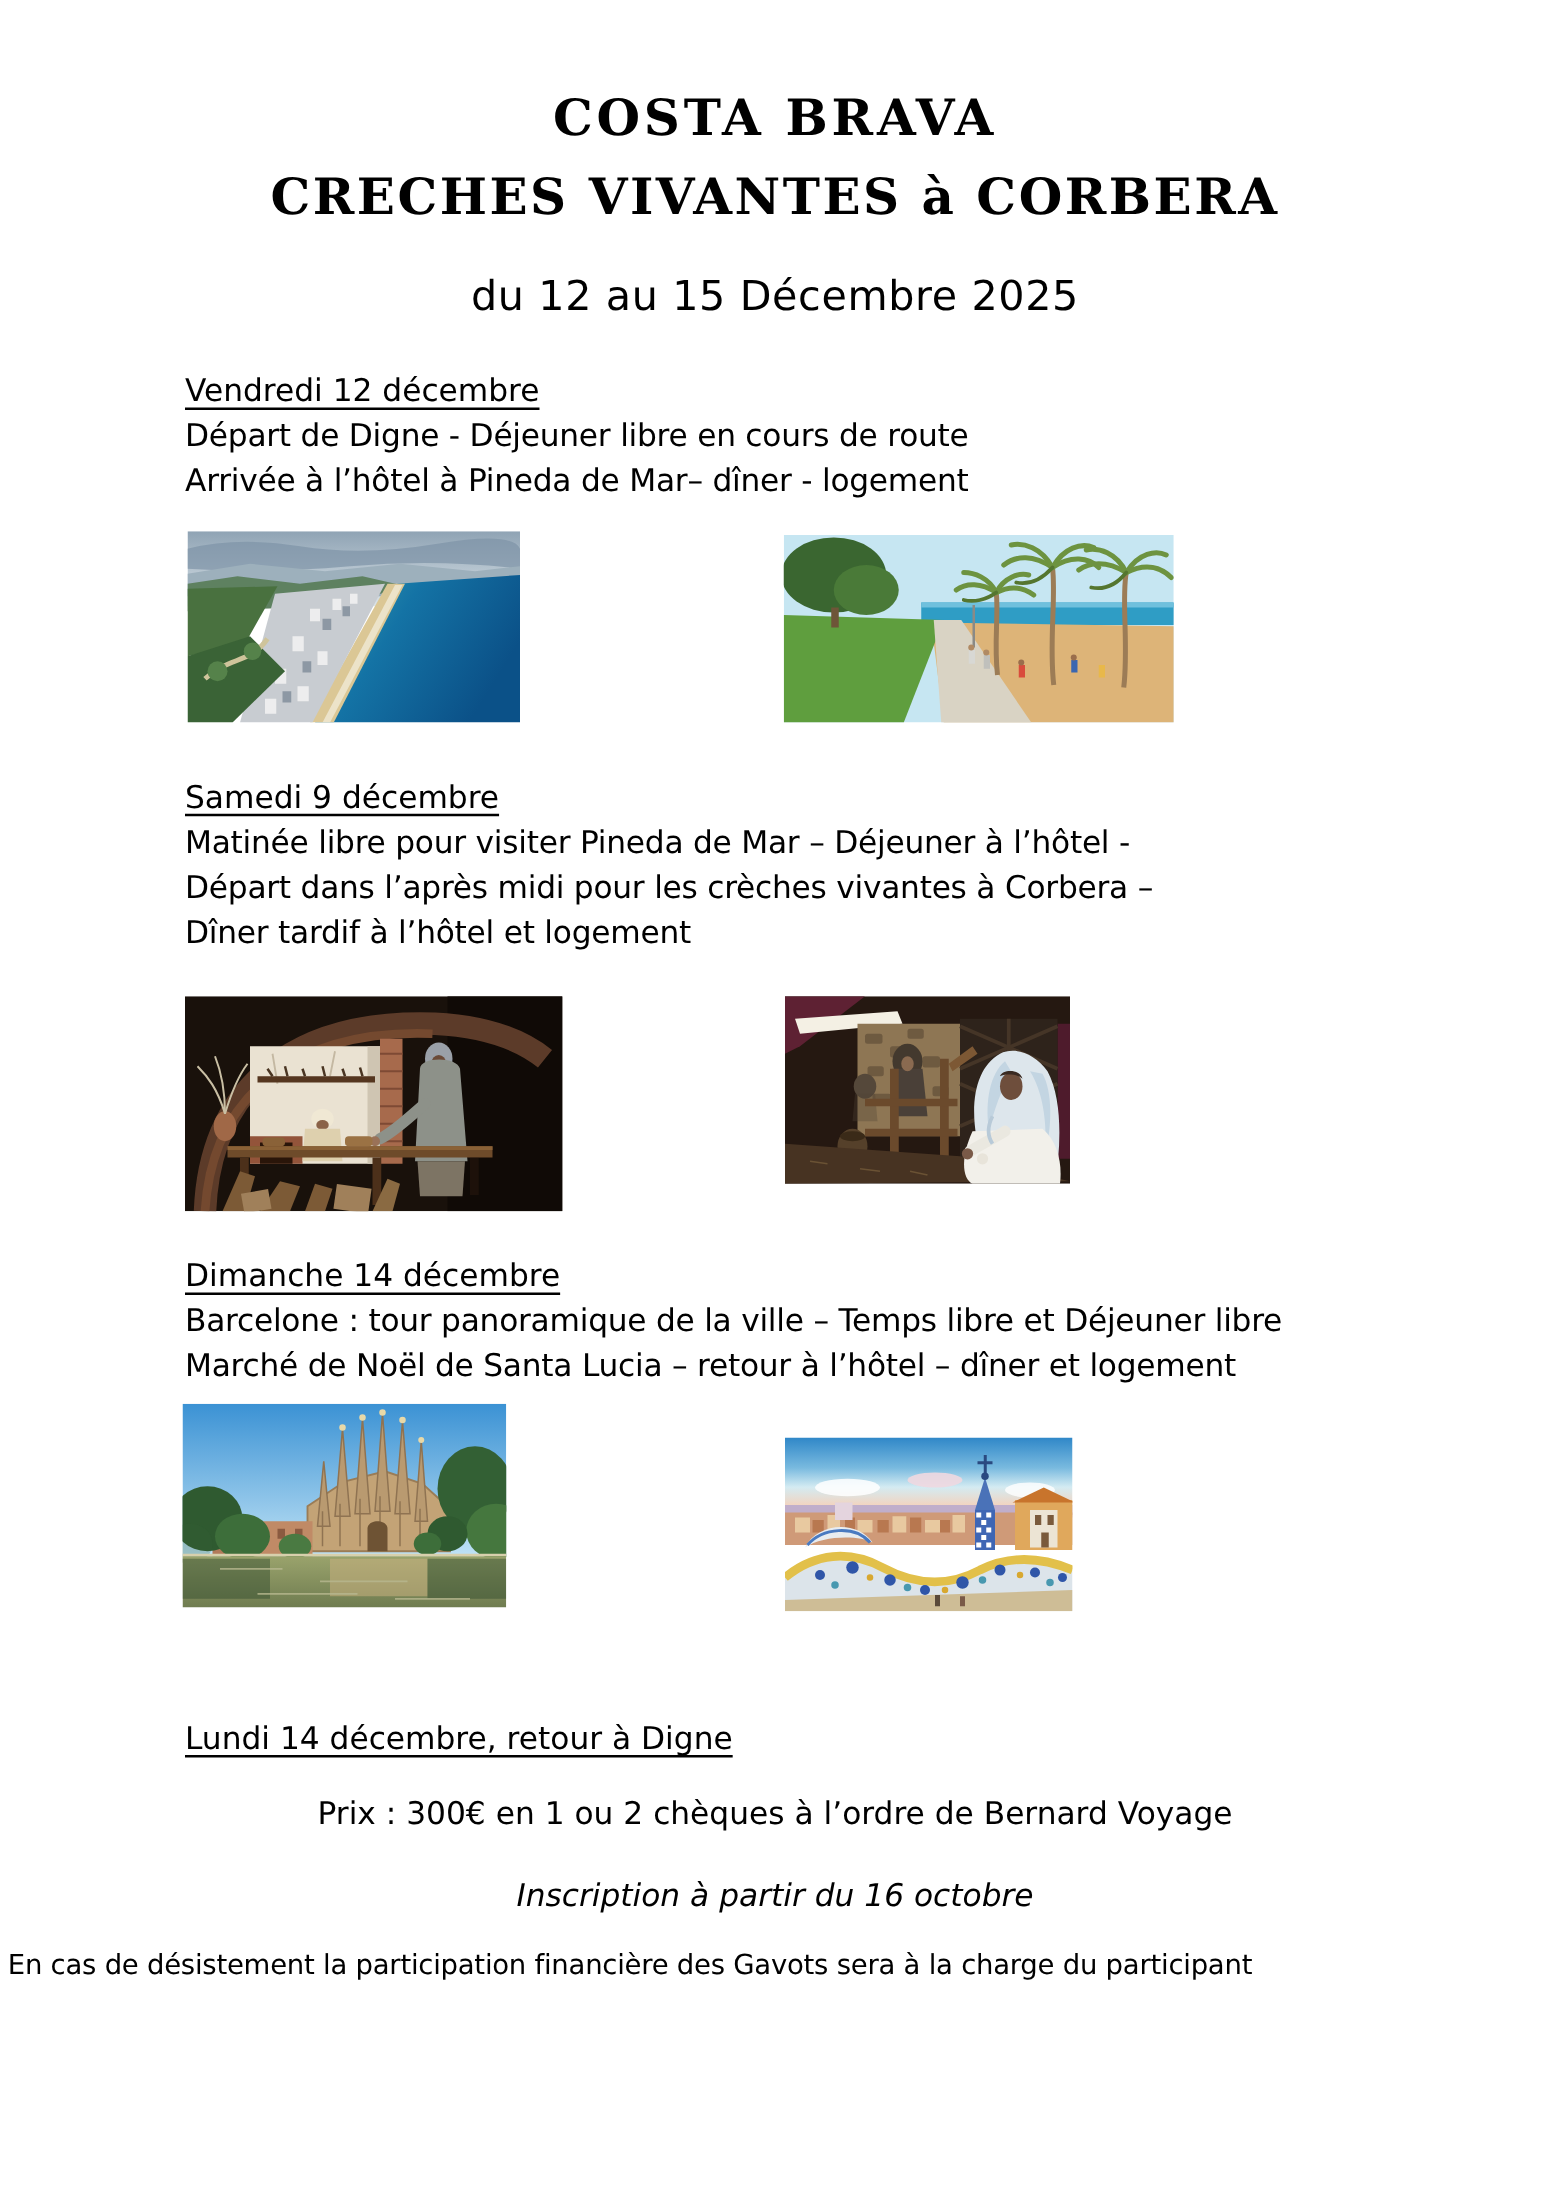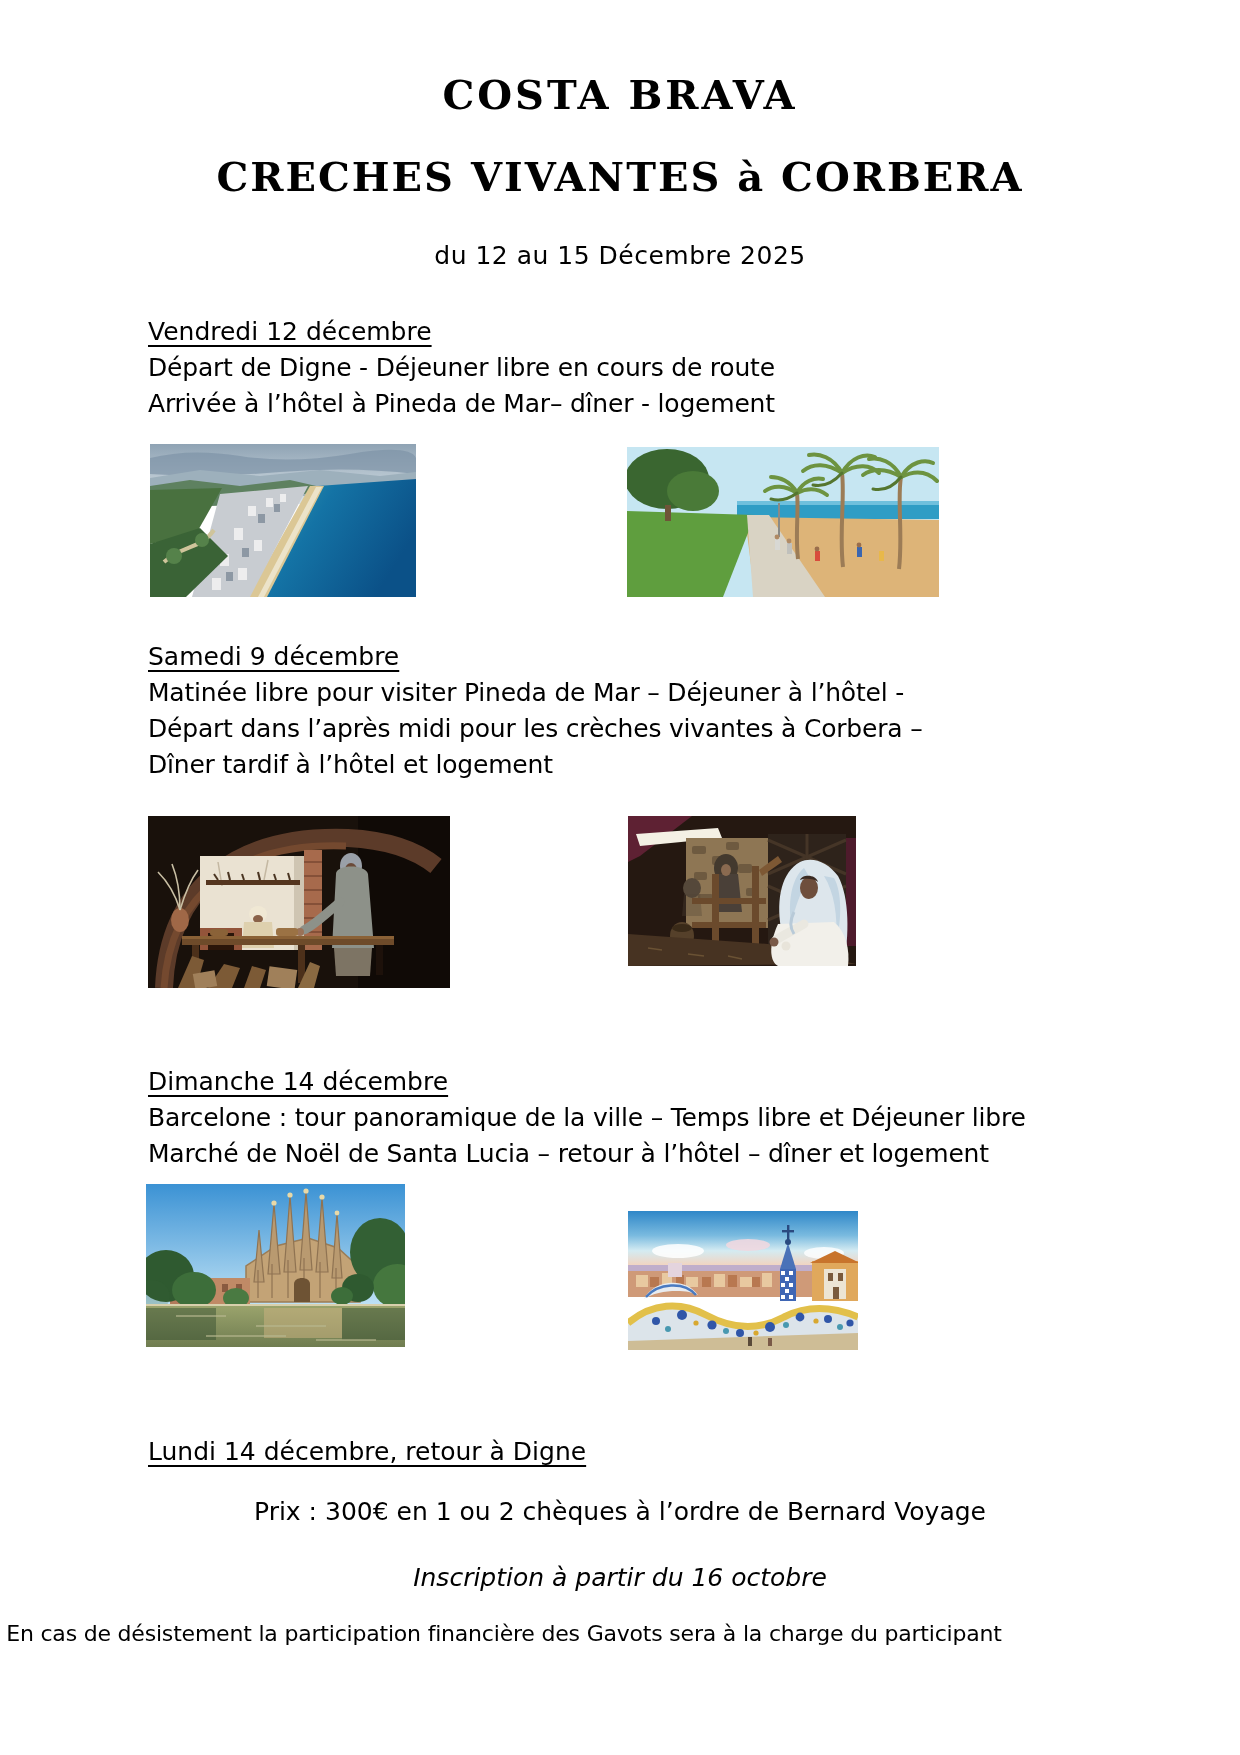--- a/index.html
+++ b/index.html
@@ -14,40 +14,40 @@
   }
   
   .title-block{width:1240px;text-align:center;}
   .title-main{
     margin:0;padding-top:72px;
     font-family:"DejaVu Serif","Liberation Serif",serif;
     font-weight:bold;font-size:40px;line-height:46px;
     letter-spacing:3px;
   }
   .title-sub{
-    margin:36px 0 0 0;
+    margin:17px 0 0 0;
     font-family:"DejaVu Serif","Liberation Serif",serif;
     font-weight:bold;font-size:40px;line-height:46px;
     letter-spacing:2px;
   }
   .title-date{
     margin:34px 0 0 0;
-    font-weight:normal;font-size:25px;line-height:44px;
+    font-weight:normal;font-size:33px;line-height:44px;
     letter-spacing:0.5px;
   }
   
   .section{margin:0 100px 0 148px;}
   .day-heading{
     margin:0;font-size:25px;line-height:36px;font-weight:normal;
     text-decoration:underline;text-decoration-thickness:2px;text-underline-offset:5px;
   }
   .day-line{margin:0;font-size:25px;line-height:36px;letter-spacing:-0.2px;}
   .mt-sec1{margin-top:36px;}
   .mt-sec2{margin-top:40px;}
-  .mt-sec3{margin-top:76px;}
+  .mt-sec3{margin-top:34px;}
   .mt-close{margin-top:81px;}
   
   .photo-row{position:relative;width:1240px;}
   .row-1{margin-top:22px;height:155px;}
   .row-2{margin-top:33px;height:172px;}
   .row-3{margin-top:11px;height:170px;}
   .photo{position:absolute;display:block;}
   .photo svg{display:block;width:100%;height:100%;}
   .ph-1a{left:150px;top:0;width:266px;height:153px;}
   .ph-1b{left:627px;top:3px;width:312px;height:150px;}

